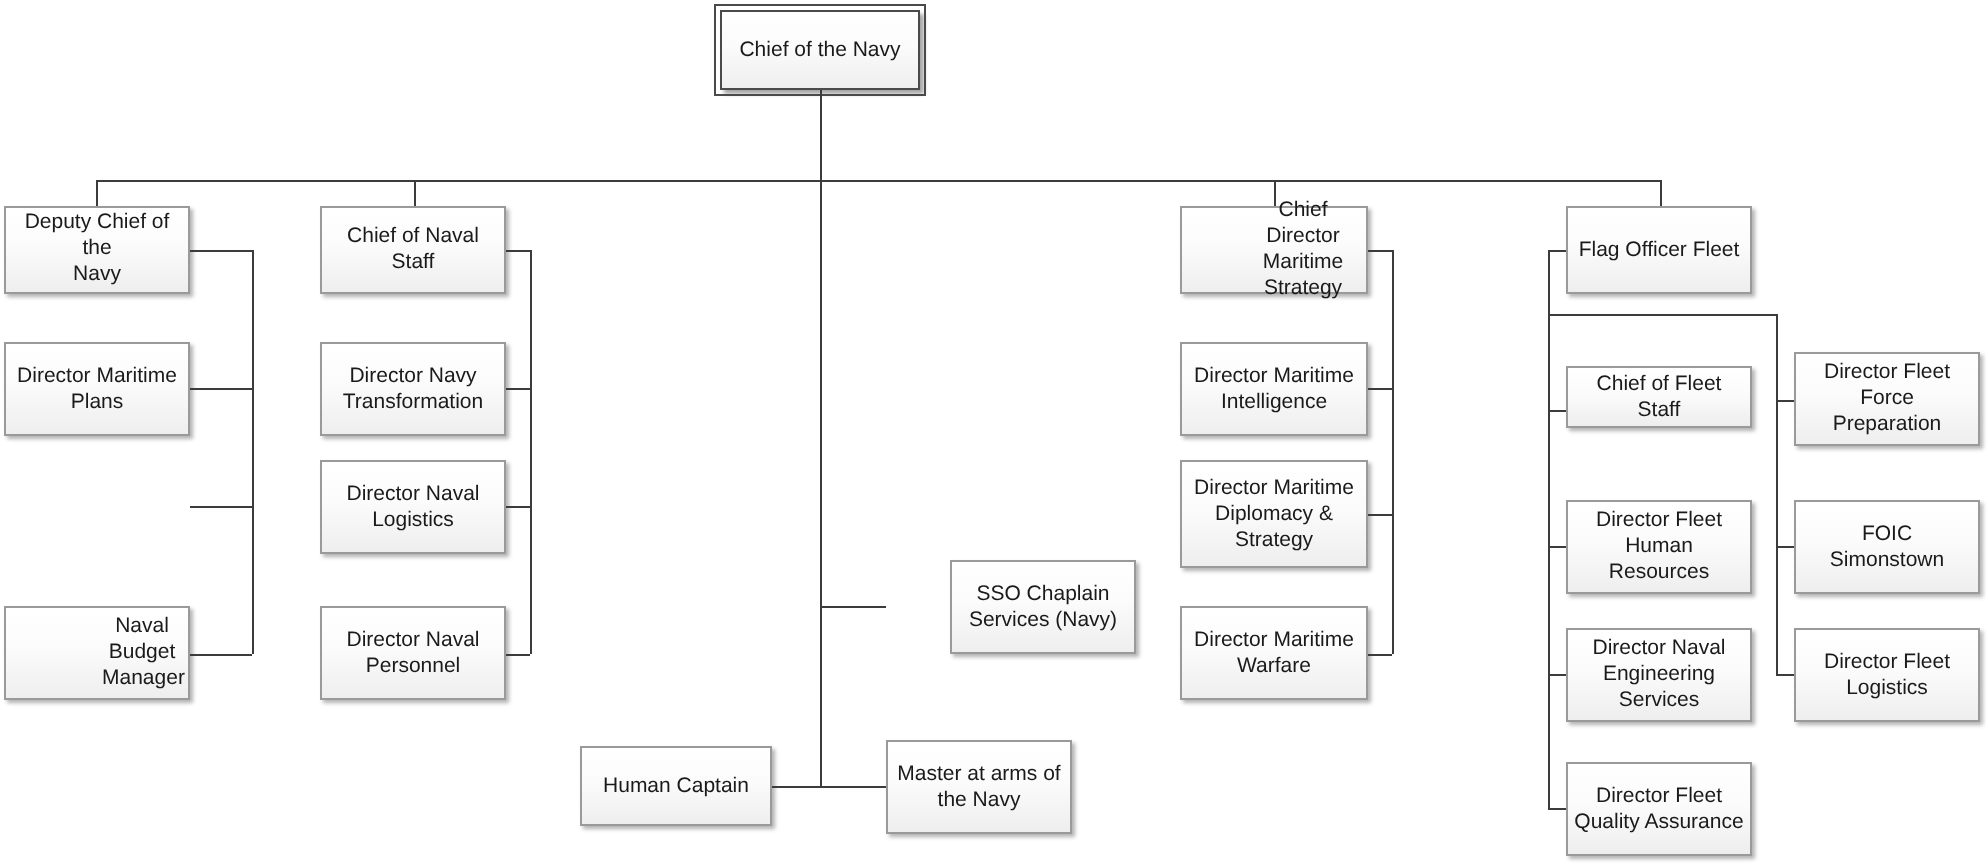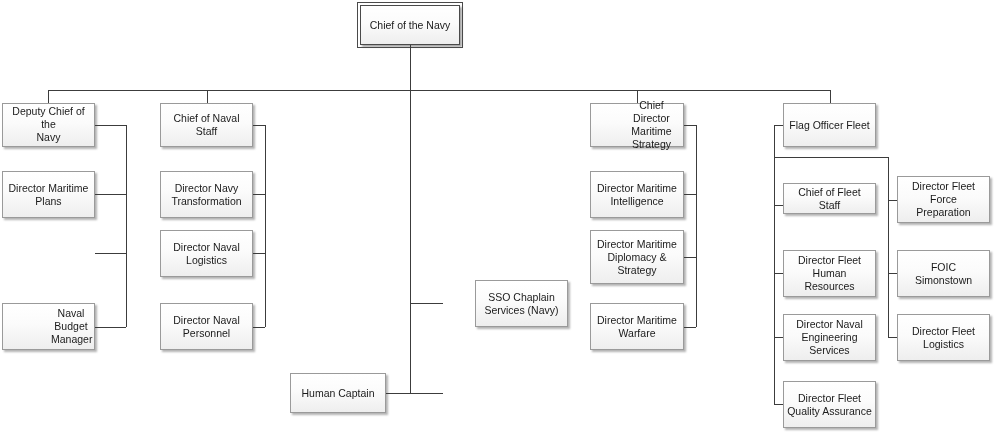--- a/index.html
+++ b/index.html
@@ -184,15 +184,19 @@
     <span>SSO Chaplain
 Services (Navy)</span>
   </div>
   <div class="conn h" style="left:410px; top:303px; width:33px;"></div>
 
   <div class="node" style="left:290px; top:373px; width:96px; height:40px;">
     <span>Human Captain</span>
   </div>
   <div class="conn h" style="left:386px; top:393px; width:24px;"></div>
 
+  <div class="node" style="left:443px; top:370px; width:93px; height:47px;">
+    <span>Master at arms of
+the Navy</span>
+  </div>
   <div class="conn h" style="left:410px; top:393px; width:33px;"></div>
 
 </div>
 
 </body></html>

